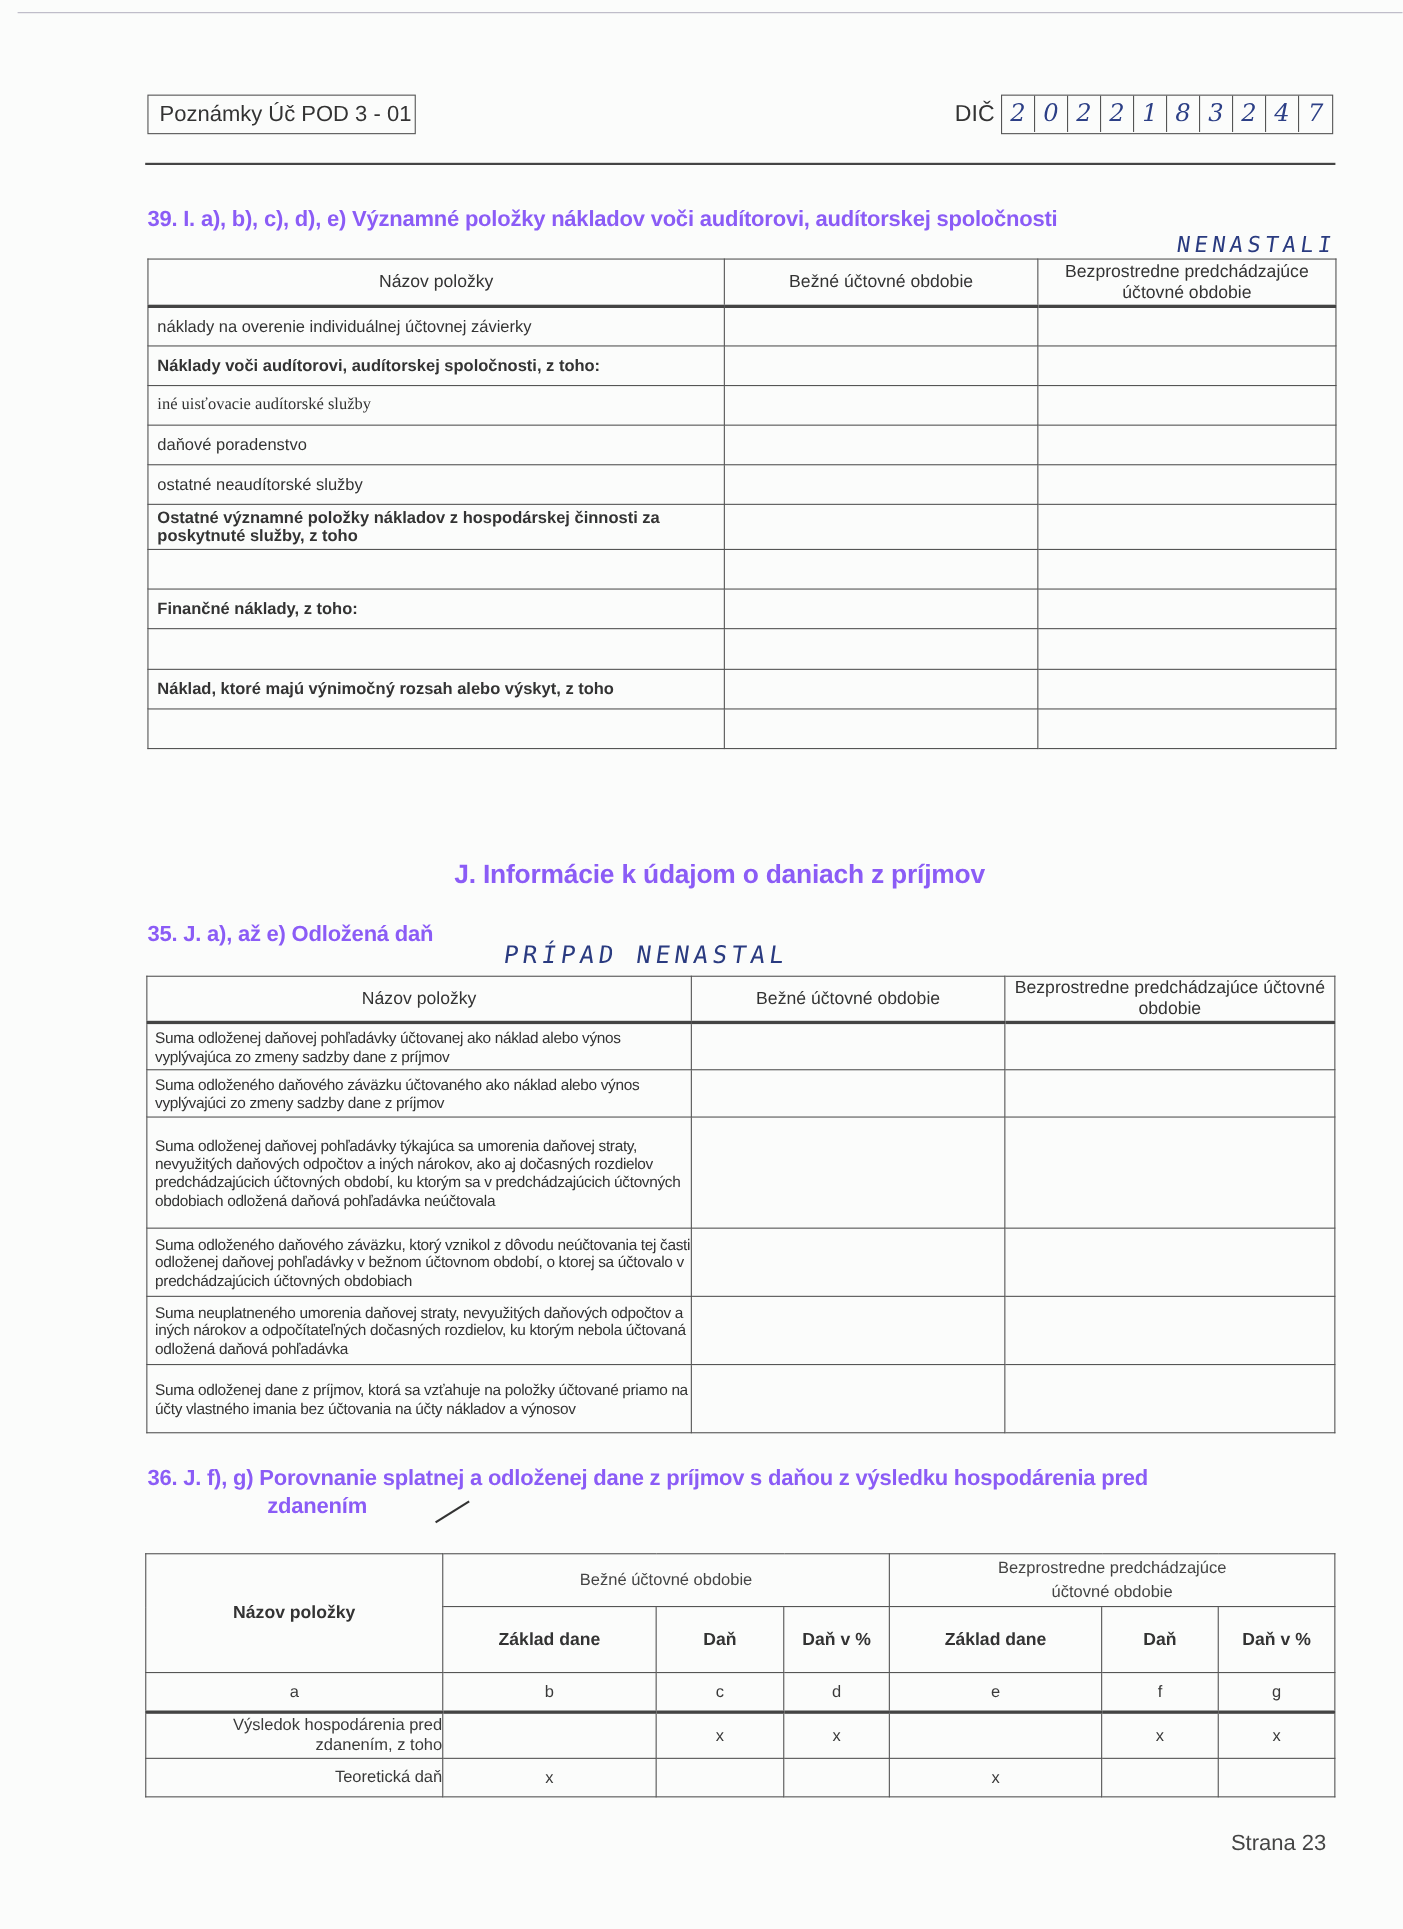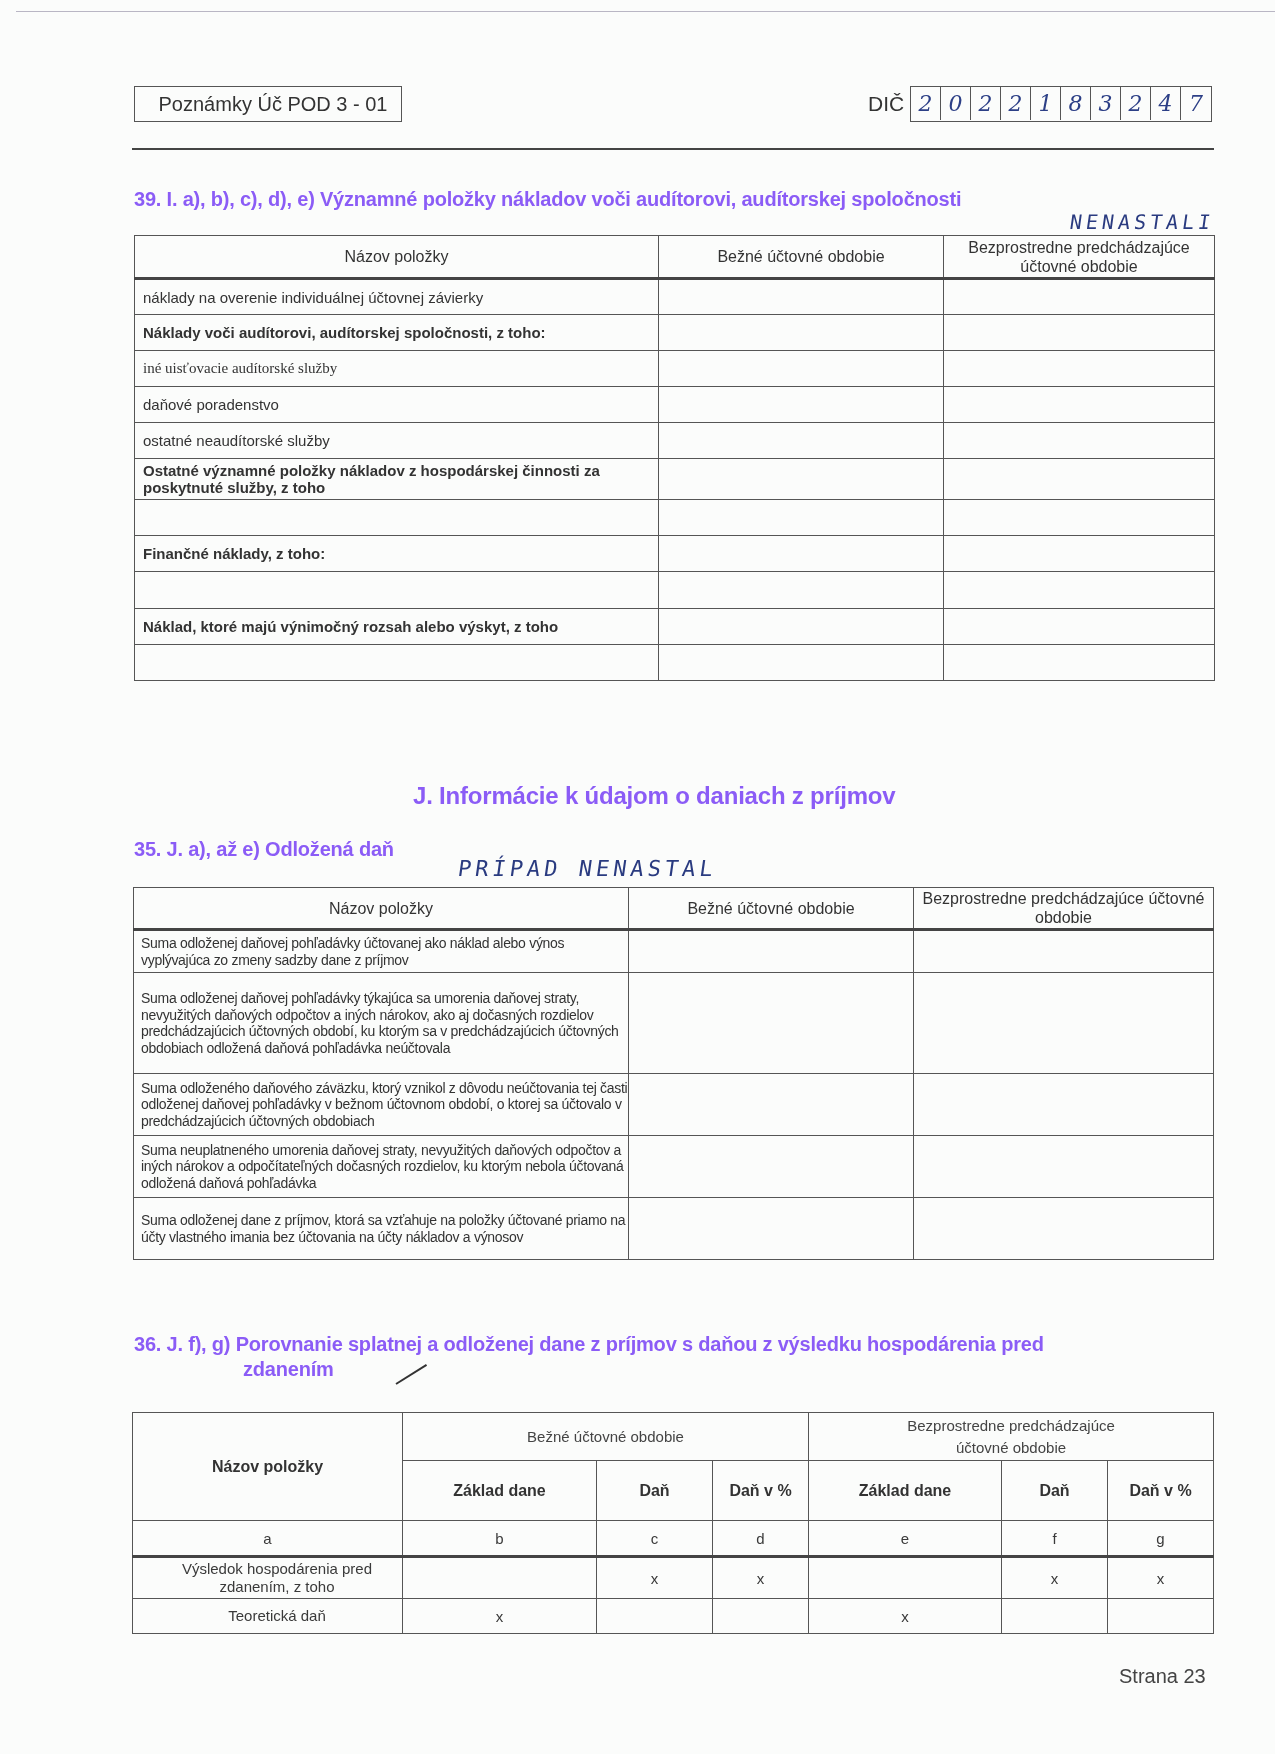--- a/index.html
+++ b/index.html
@@ -5,23 +5,23 @@
   html, body { margin: 0; padding: 0; }
   body {
     width: 1275px; height: 1754px; position: relative; overflow: hidden;
     background: #fbfcfb; color: #2a2a2a;
     font-family: "Liberation Sans", "DejaVu Sans", sans-serif;
   }
   .abs { position: absolute; }
   .topline { left: 16px; top: 11px; width: 1259px; height: 1px; background: #b9b6c4; }
 
   .form-code {
-    left: 134px; top: 86px; width: 268px; height: 36px;
+    left: 134px; top: 86px; width: 244px; height: 36px;
     border: 1.5px solid #555; box-sizing: border-box;
-    font-size: 20px; line-height: 34px; padding-left: 10px; color: #333; text-align: center;
+    font-size: 20px; line-height: 34px; padding-left: 10px; color: #333;
   }
   .dic-label { left: 868px; top: 92px; font-size: 21px; color: #333; }
   .dic-boxes { left: 910px; top: 86px; height: 36px; display: flex; border: 1.5px solid #555; box-sizing: border-box; }
   .dic-box {
     width: 30px; height: 33px; border-right: 1px solid #555; box-sizing: border-box;
     font-family: "DejaVu Serif", serif; font-style: italic; font-size: 22px;
     color: #2c3f86; text-align: center; line-height: 33px;
   }
   .dic-box:last-child { border-right: none; }
   .header-rule { left: 132px; top: 148px; width: 1082px; height: 2px; background: #444; }
@@ -43,21 +43,21 @@
   #t1 td.name { font-size: 15px; padding-left: 8px; line-height: 17px; }
   #t1 td.bold { font-weight: bold; }
 
   
   #t2 { left: 133px; top: 887px; width: 1080px; }
   #t2 td.name { font-size: 14px; padding-left: 7px; line-height: 16.5px; letter-spacing: -0.3px; }
 
   
   #t3 { left: 132px; top: 1412px; width: 1081px; }
   #t3 td { font-size: 15px; text-align: center; color: #3a3a3a; }
-  #t3 td.name { text-align: center; padding-left: 19px; line-height: 18px; }
+  #t3 td.name { text-align: right; padding-left: 19px; line-height: 18px; }
   #t3 th.plain { font-weight: normal; font-size: 15px; color: #444; }
 
   .page-num { left: 1119px; top: 1665px; font-size: 20px; color: #444; }
   .mark { position: absolute; background: #333; }
 </style>
 </head>
 <body>
 
 <div class="abs topline"></div>
 
@@ -163,20 +163,25 @@
       <col style="width:300px">
     </colgroup>
   <tbody>
       <tr class="thick-bottom" style="height:42px;">
     <th style="font-weight:normal;">Názov položky</th>
     <th style="font-weight:normal;">Bežné účtovné obdobie</th>
     <th style="font-weight:normal;">Bezprostredne predchádzajúce účtovné obdobie</th>
   </tr>
   <tr style="height:43px;">
     <td class="name">Suma odloženej daňovej pohľadávky účtovanej ako náklad alebo výnos vyplývajúca zo zmeny sadzby dane z príjmov</td>
+    <td></td>
+    <td></td>
+  </tr>
+  <tr style="height:43px;">
+    <td class="name">Suma odloženého daňového záväzku účtovaného ako náklad alebo výnos vyplývajúci zo zmeny sadzby dane z príjmov</td>
     <td></td>
     <td></td>
   </tr>
   <tr style="height:101px;">
     <td class="name">Suma odloženej daňovej pohľadávky týkajúca sa umorenia daňovej straty, nevyužitých daňových odpočtov a iných nárokov, ako aj dočasných rozdielov predchádzajúcich účtovných období, ku ktorým sa v predchádzajúcich účtovných obdobiach odložená daňová pohľadávka neúčtovala</td>
     <td></td>
     <td></td>
   </tr>
   <tr style="height:62px;">
     <td class="name">Suma odloženého daňového záväzku, ktorý vznikol z dôvodu neúčtovania tej časti odloženej daňovej pohľadávky v bežnom účtovnom období, o ktorej sa účtovalo v predchádzajúcich účtovných obdobiach</td>

